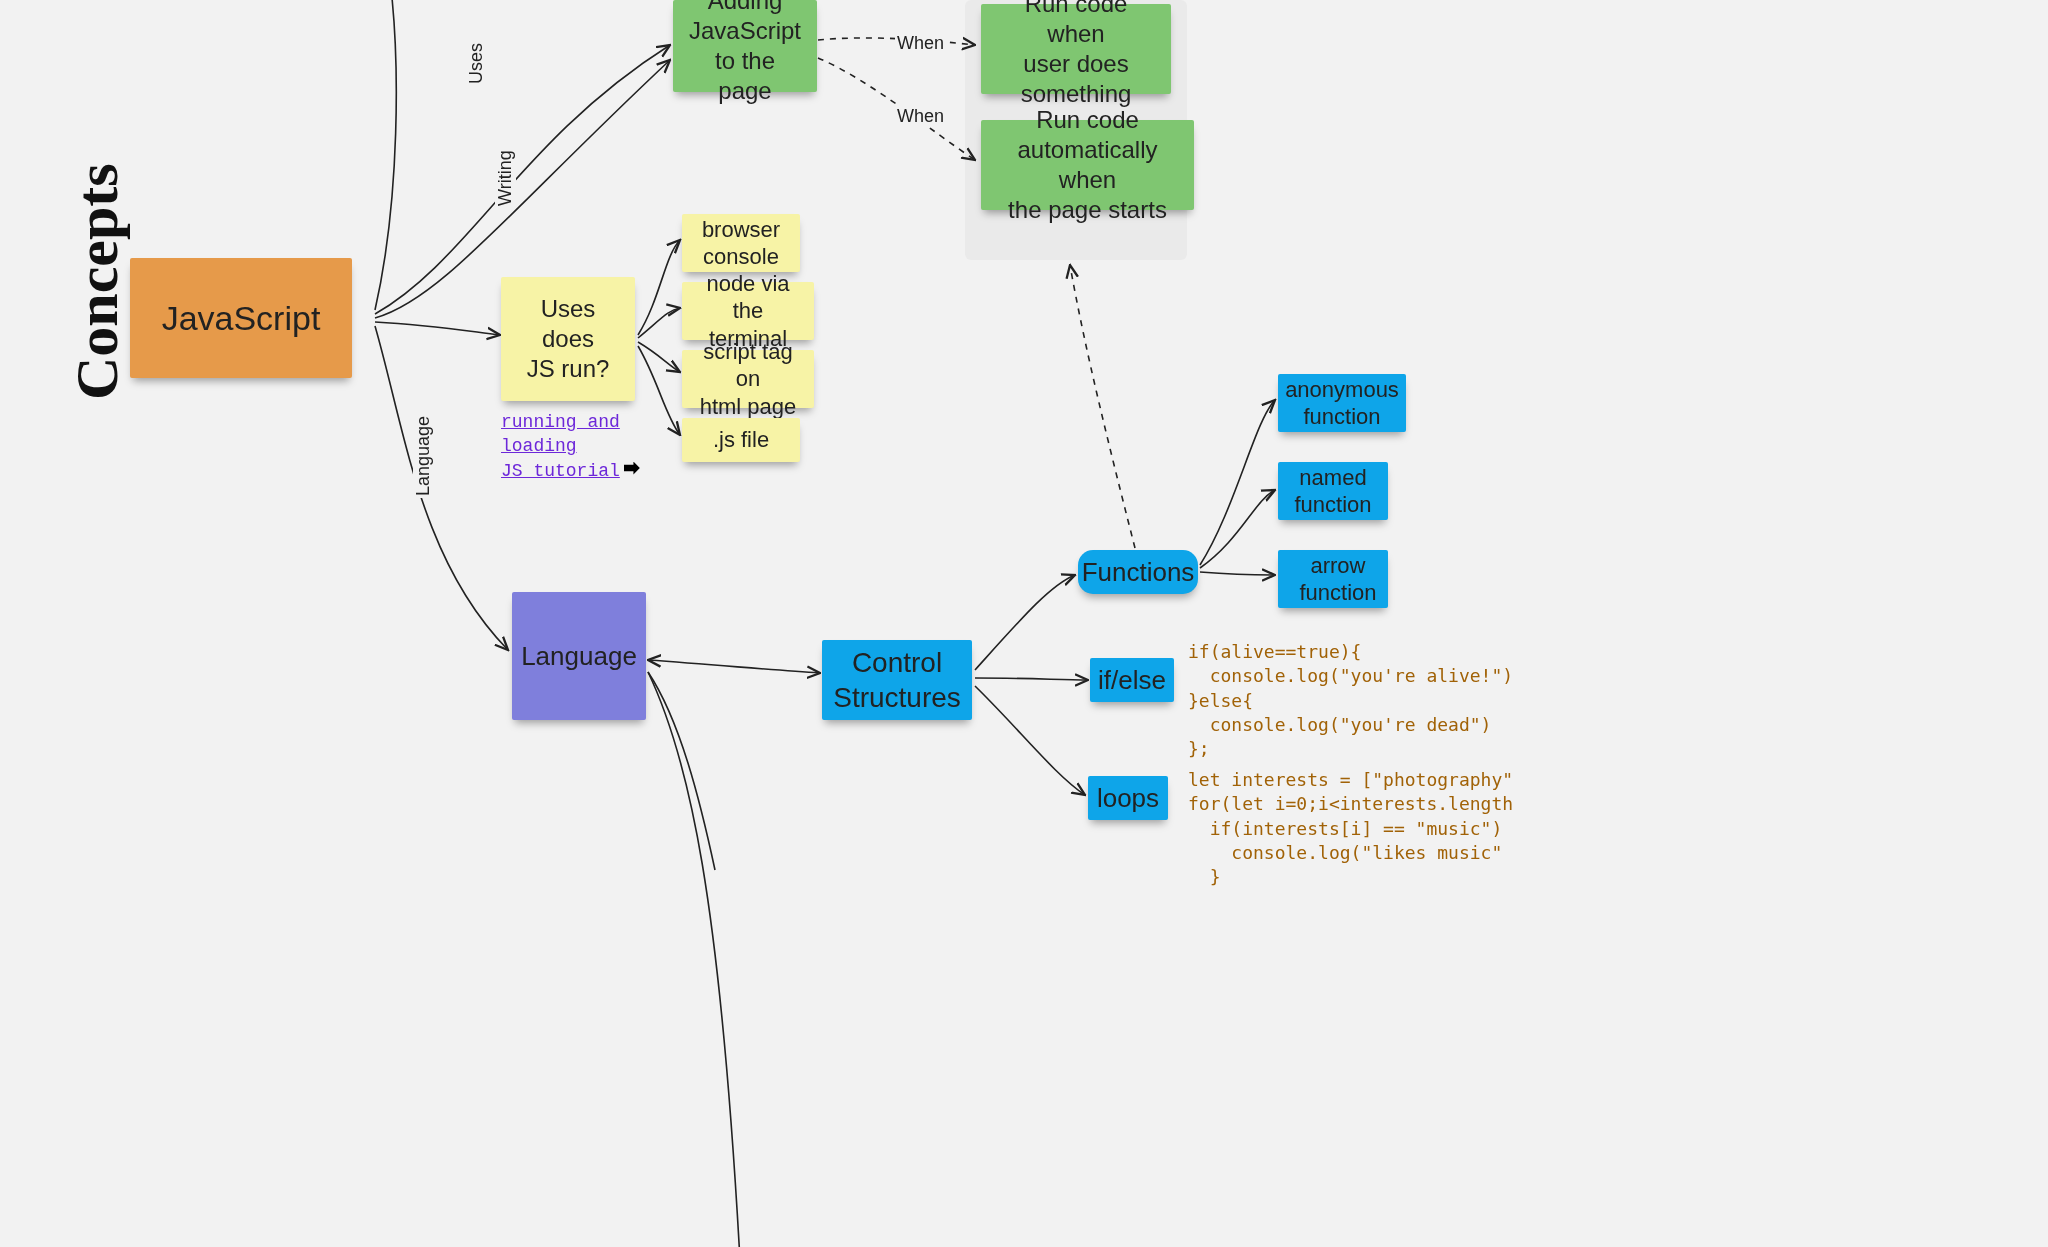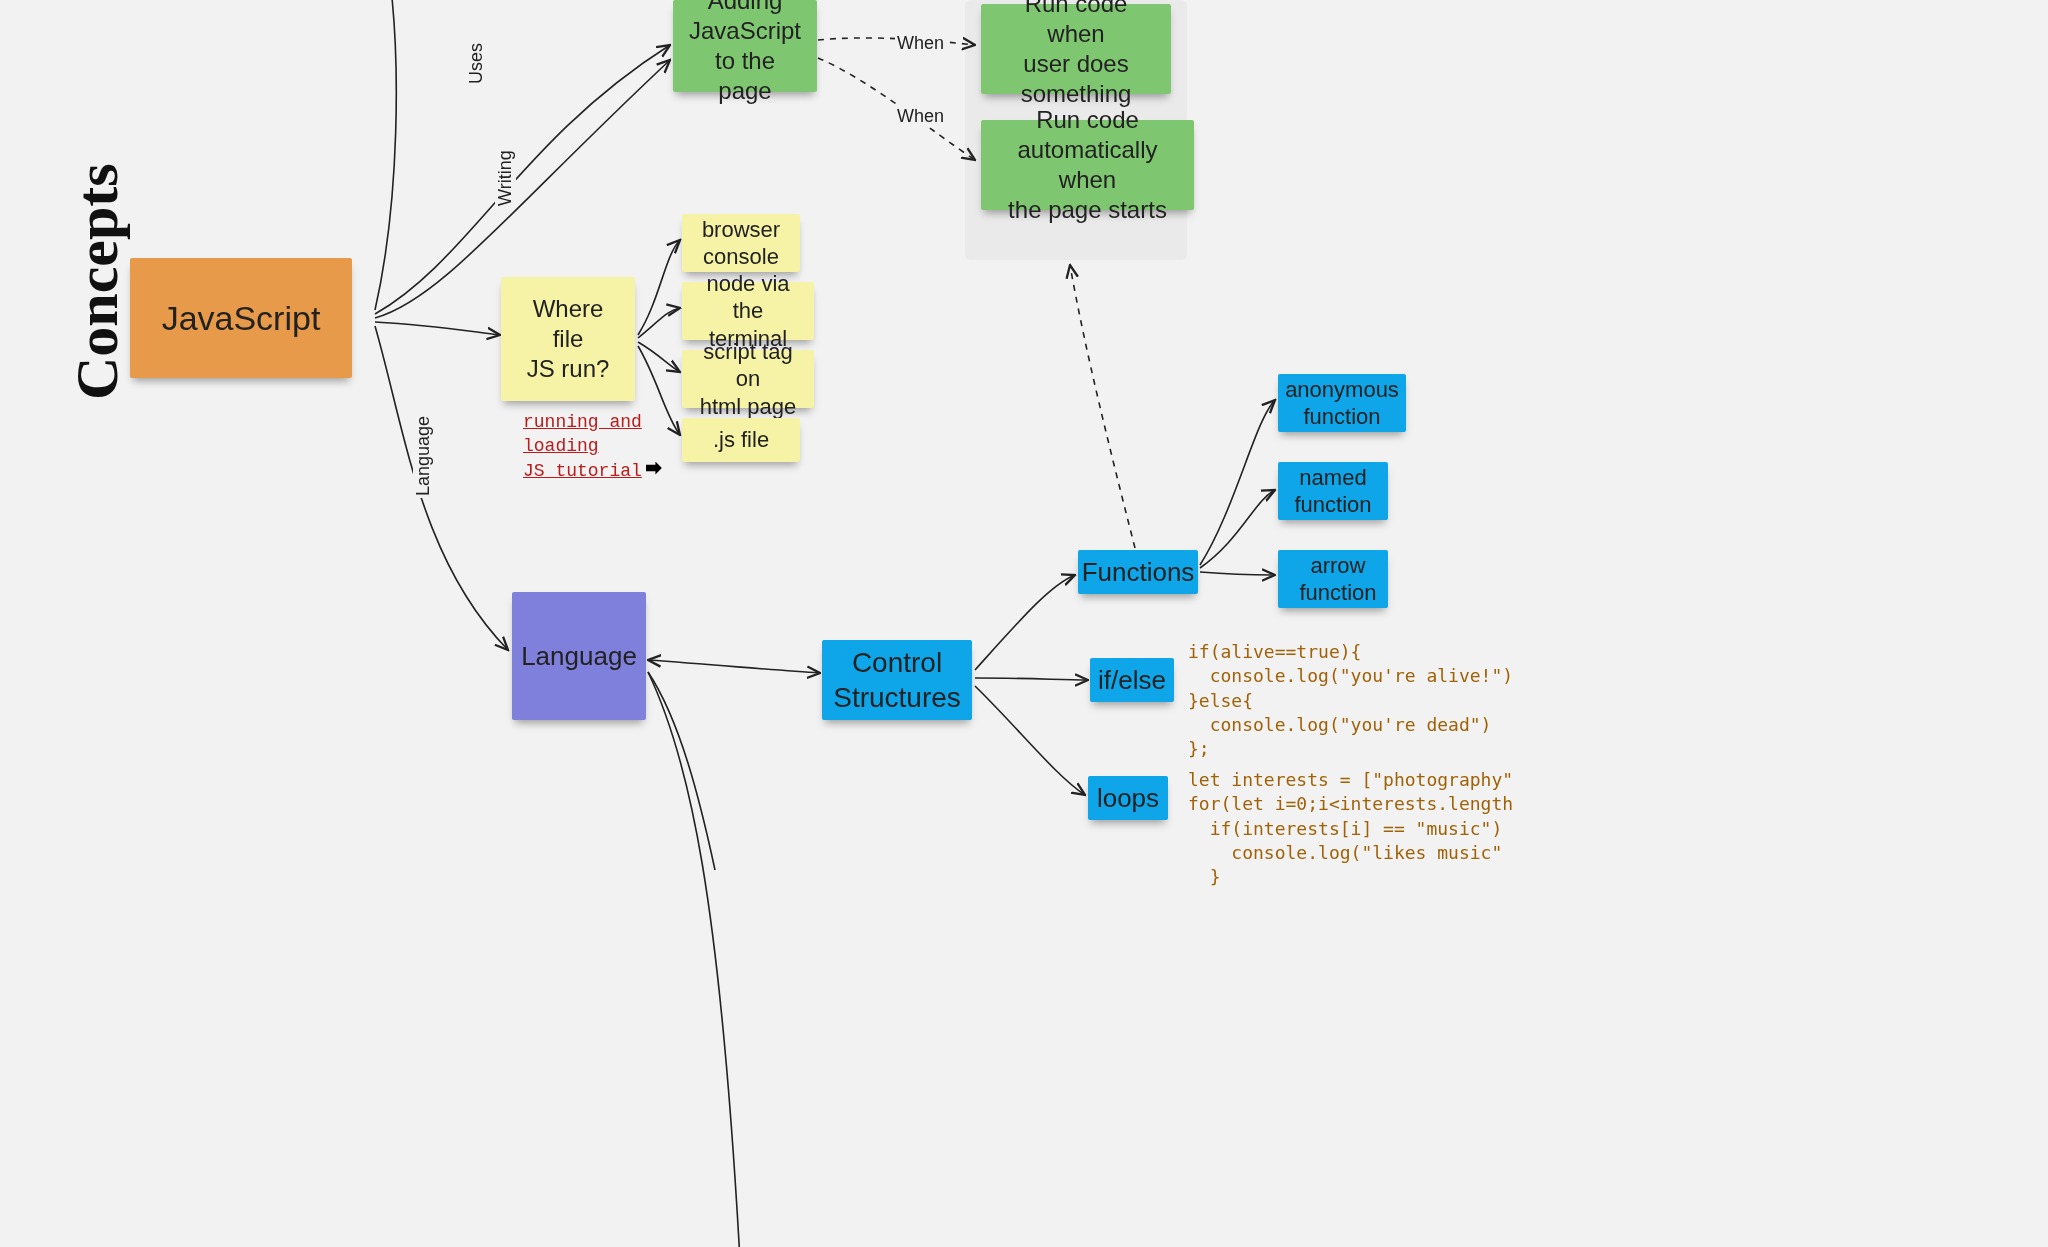--- a/index.html
+++ b/index.html
@@ -42,24 +42,23 @@
   .small  { font-size: 22px; }
   .group-box {
     position: absolute;
     background: #eaeaea;
     border-radius: 6px;
   }
   .link {
     position: absolute;
     font-family: "Courier New", monospace;
     font-size: 18px;
-    color: #b91c1c;
+    color: #6d28d9;
     text-decoration: underline;
     line-height: 1.35;
-    margin-left: 22px;
   }
   .link .ext-icon {
     display: inline-block;
     width: 16px; height: 16px;
     background: #000;
     vertical-align: -2px;
     margin-left: 4px;
     clip-path: polygon(0% 20%, 60% 20%, 60% 0%, 100% 40%, 60% 80%, 60% 60%, 0% 60%);
   }
   .edge-label {
@@ -140,21 +139,21 @@
 <div class="edge-label vlabel" style="left:495px; top:208px;">Writing</div>
 <div class="edge-label vlabel" style="left:413px; top:498px;">Language</div>
 <div class="edge-label" style="left:895px; top:33px;">When</div>
 <div class="edge-label" style="left:895px; top:106px;">When</div>
 
 <div class="note orange" style="left:130px; top:258px; width:222px; height:120px;">
   <span>JavaScript</span>
 </div>
 
 <div class="note yellow" style="left:501px; top:277px; width:134px; height:124px; white-space:pre-line;">
-  <span>Where file
+  <span>Uses does
 JS run?</span>
 </div>
 <a class="link" style="left:501px; top:410px; width:180px;">
   <span style="white-space:pre-line;">running and loading
 JS tutorial</span><span class="ext-icon"></span>
 </a>
 
 <div class="note yellow small" style="left:682px; top:214px; width:118px; height:58px; white-space:pre-line;">
   <span>browser
 console</span>
@@ -191,21 +190,21 @@
 
 <div class="note purple" style="left:512px; top:592px; width:134px; height:128px;">
   <span>Language</span>
 </div>
 
 <div class="note blue" style="left:822px; top:640px; width:150px; height:80px; white-space:pre-line; font-size:28px;">
   <span>Control
 Structures</span>
 </div>
 
-<div class="note blue" style="left:1078px; top:550px; width:120px; height:44px;">
+<div class="note blue" style="left:1078px; top:550px; width:120px; height:44px;border-radius:15px;">
   <span>Functions</span>
 </div>
 
 <div class="note blue" style="left:1090px; top:658px; width:84px; height:44px;">
   <span>if/else</span>
 </div>
 
 <div class="note blue" style="left:1088px; top:776px; width:80px; height:44px;">
   <span>loops</span>
 </div>

